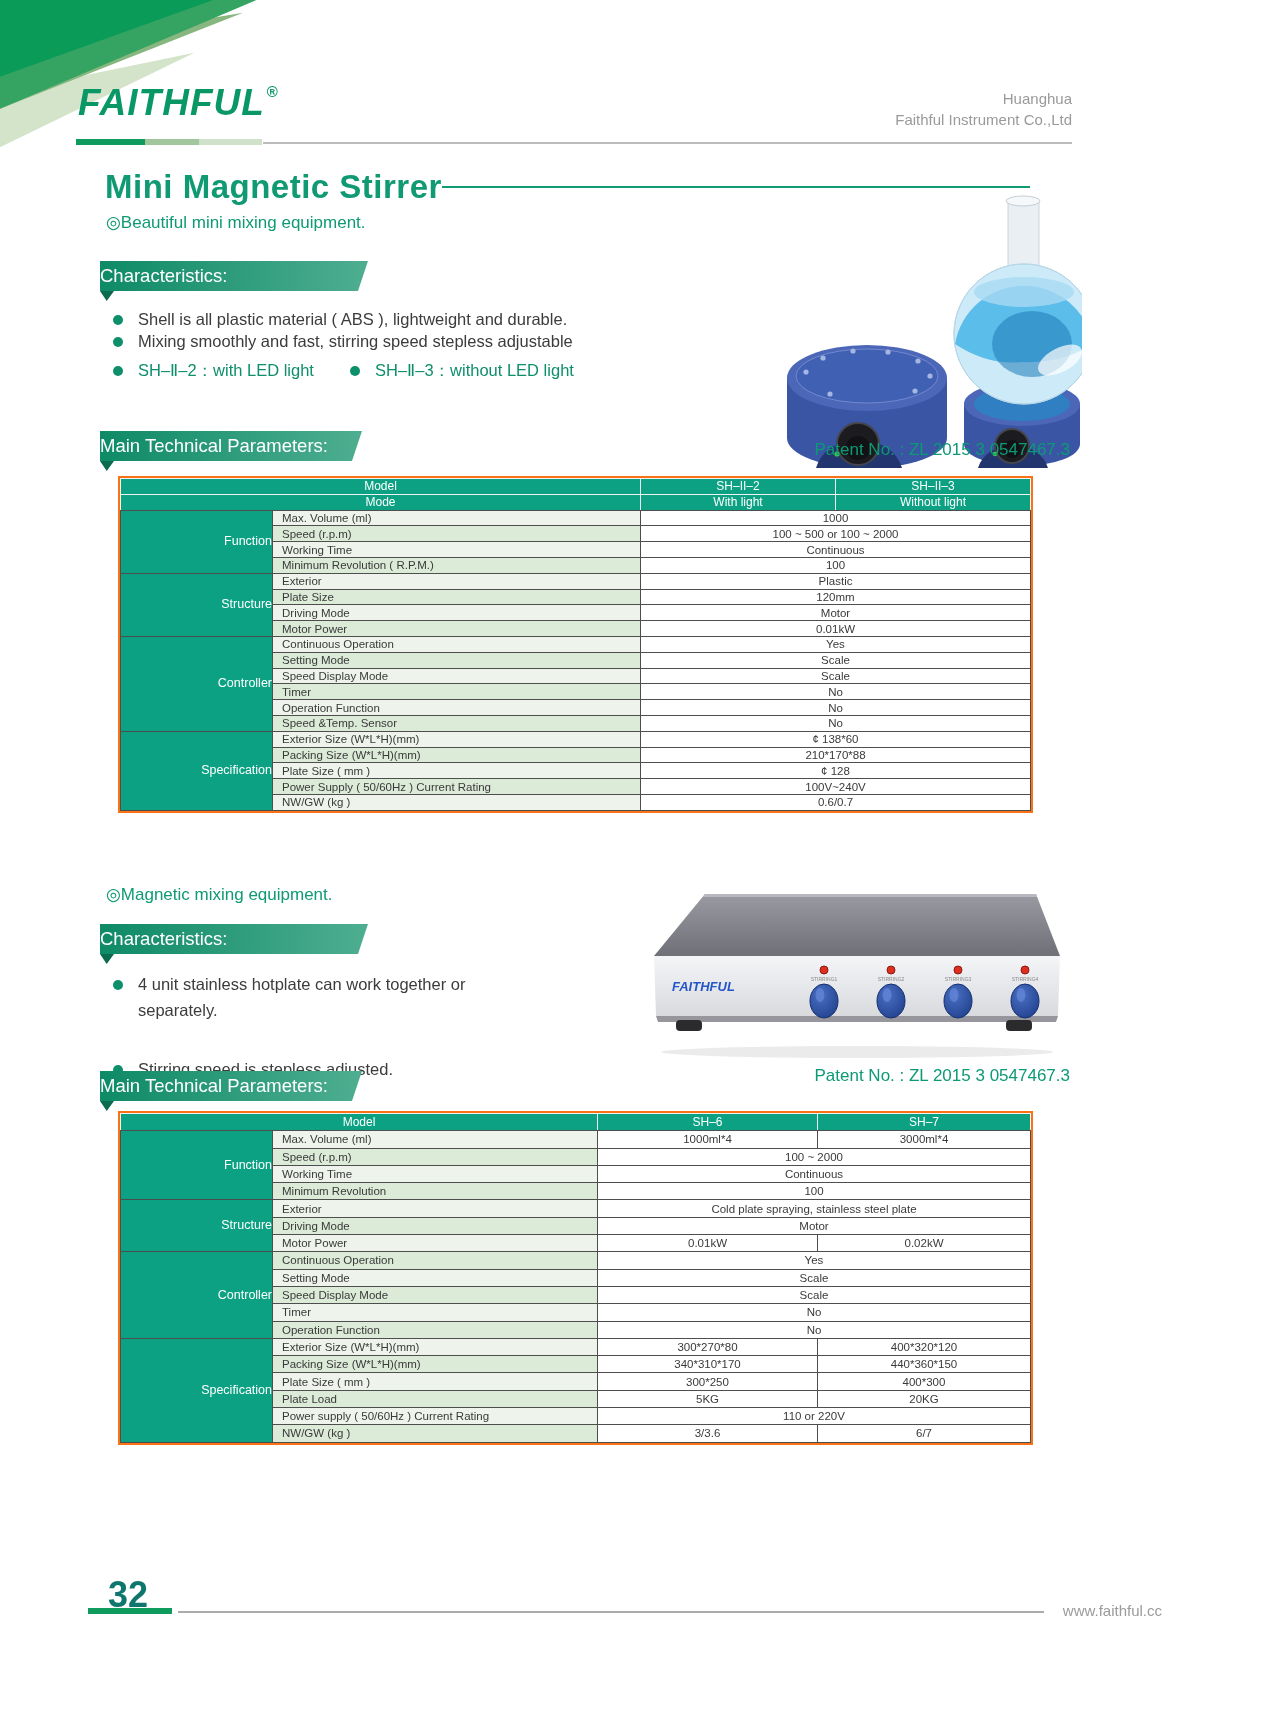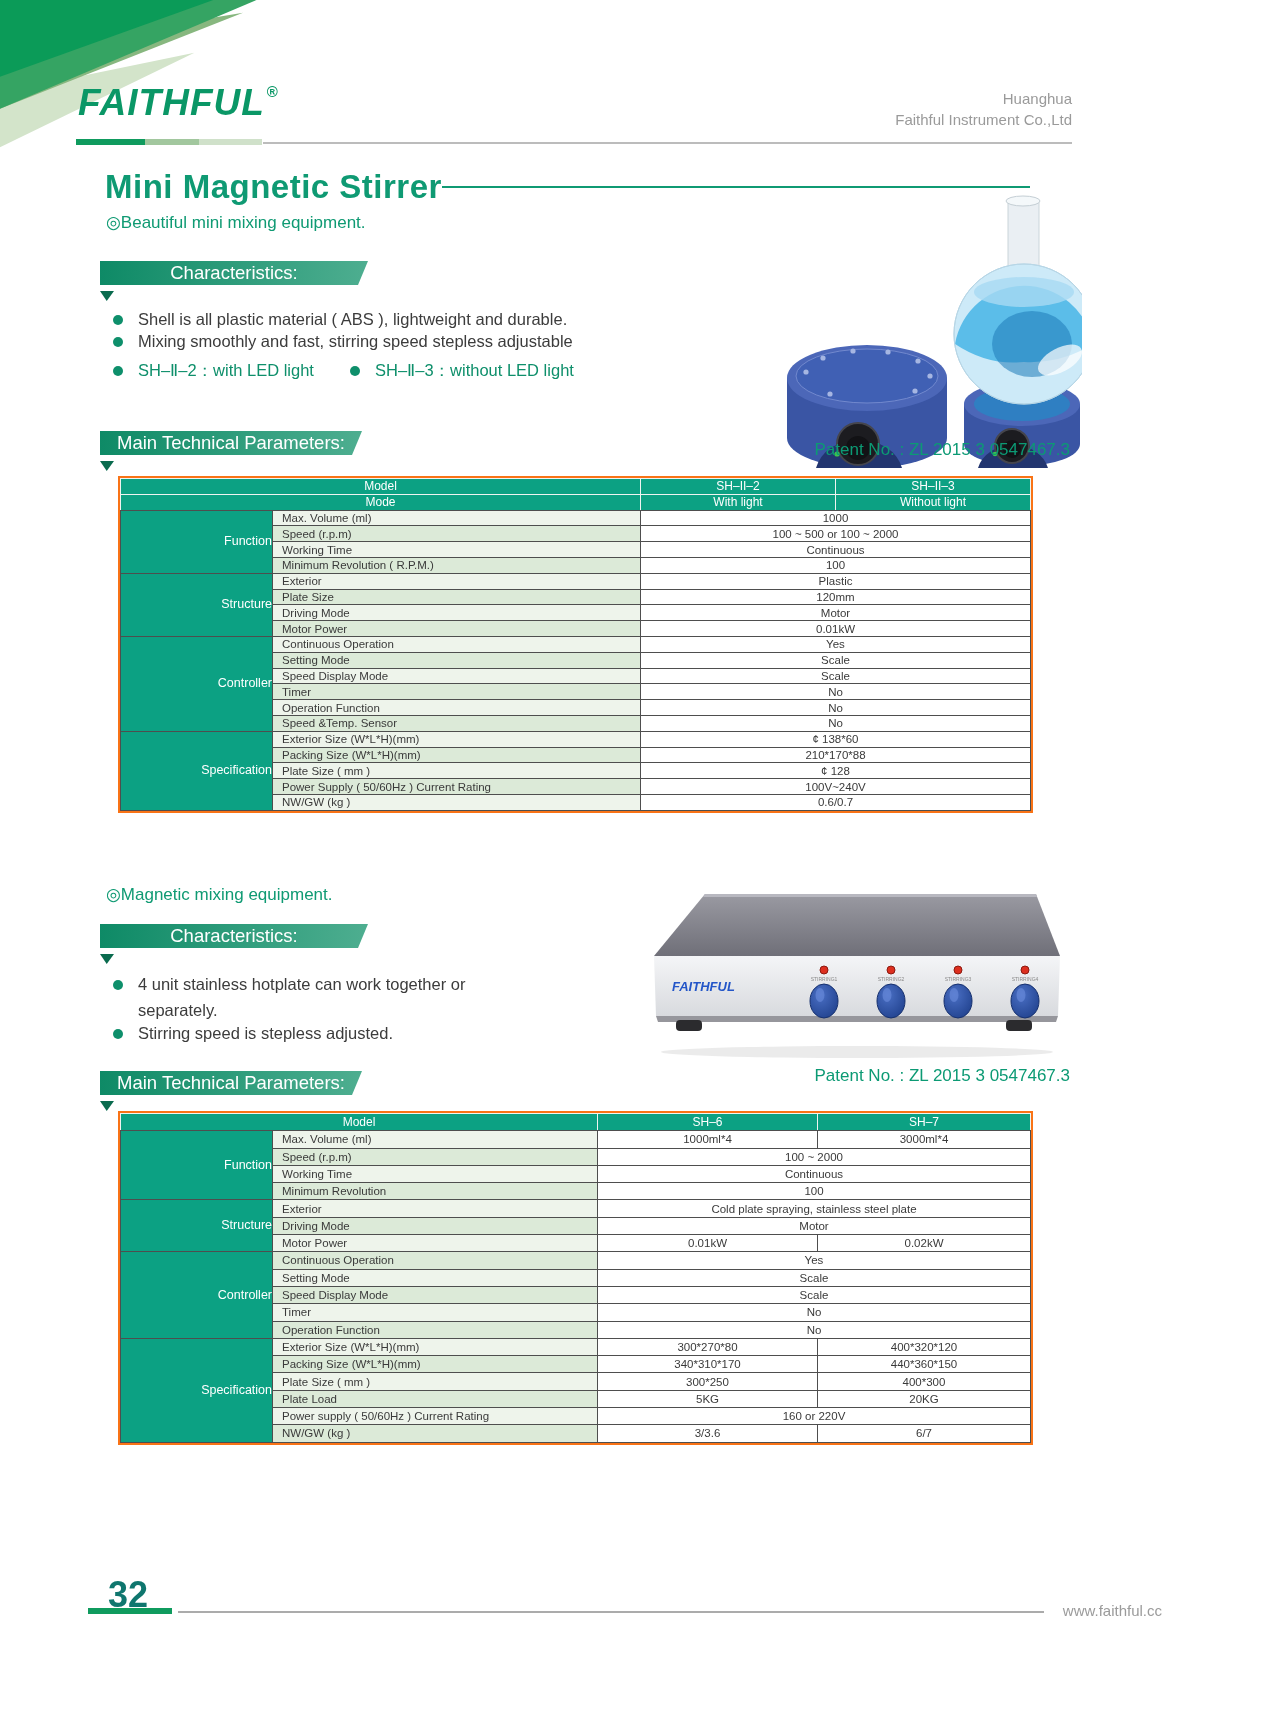--- a/index.html
+++ b/index.html
@@ -23,22 +23,22 @@
   .header-rule{position:absolute;left:263px;top:142px;width:809px;height:2px;background:#bcbcbc}
   .company{position:absolute;top:88px;right:192px;text-align:right;font-size:15px;color:#9a9a9a;line-height:1.4}
 
   
   .sec-head{position:absolute;left:105px;width:925px;display:flex;align-items:center;}
   .sec-head h1{margin:0;font-size:33px;font-weight:bold;color:#0f9a73;letter-spacing:.5px;white-space:nowrap}
   .sec-head .rule{flex:1;height:2px;background:#0f9a73}
   .subtitle{position:absolute;left:106px;font-size:17px;color:#0f9a73}
 
   
-  .ribbon{position:absolute;height:24px;color:#fff;font-size:18.5px;display:flex;align-items:center;
-          justify-content:center;background:linear-gradient(92deg,#0e8a66,#4eae90);
+  .ribbon{position:absolute;height:30px;color:#fff;font-size:18.5px;display:flex;align-items:center;
+          background:linear-gradient(92deg,#0e8a66,#4eae90);
           clip-path:polygon(0 0,100% 0,calc(100% - 10px) 100%,0 100%)}
   .fold{position:absolute;width:14px;height:10px;background:#0a6b4e;clip-path:polygon(0 0,100% 0,48% 100%)}
 
   
   .brow{position:absolute;display:flex;align-items:center;font-size:16.5px;color:#3c3c3c;white-space:nowrap}
   .dot{width:10px;height:10px;border-radius:50%;background:#0e8f6b;margin-right:15px;flex:none}
   .teal{color:#0e8f6b}
 
   .patent{position:absolute;right:194px;font-size:17px;color:#0c9a74;white-space:nowrap}
 
@@ -266,21 +266,21 @@
   </div>
   <div class="fold" style="left:100px;top:954px"></div>
 
   <div class="brow" style="left:113px;top:975px">
     <span class="dot"></span>
     <span>4 unit stainless hotplate can work together or</span>
   </div>
   <div class="brow" style="left:138px;top:1001px">
     <span>separately.</span>
   </div>
-  <div class="brow" style="left:113px;top:1024px">
+  <div class="brow" style="left:113px;top:1060px">
     <span class="dot"></span>
     <span>Stirring speed is stepless adjusted.</span>
   </div>
 
   <svg class="prod" style="left:648px;top:888px" width="415" height="172" viewBox="0 0 415 172">
     <defs>
       <linearGradient id="gmet" x1="0" y1="0" x2="0" y2="1">
         <stop offset="0" stop-color="#9a9aa2"></stop>
           <stop offset="1" stop-color="#6f6f78"></stop>
       </linearGradient>
@@ -416,21 +416,21 @@
             <td class="val">300*250</td>
             <td class="val">400*300</td>
           </tr>
     <tr>
             <td class="lbl">Plate Load</td>
             <td class="val">5KG</td>
             <td class="val">20KG</td>
           </tr>
     <tr>
             <td class="lbl">Power supply ( 50/60Hz ) Current Rating</td>
-            <td class="val" colspan="2">160 or 220V</td>
+            <td class="val" colspan="2">110 or 220V</td>
           </tr>
     <tr>
             <td class="lbl">NW/GW (kg )</td>
             <td class="val">3/3.6</td>
             <td class="val">6/7</td>
           </tr>
   </tbody>
       </table>
   </div>
 

